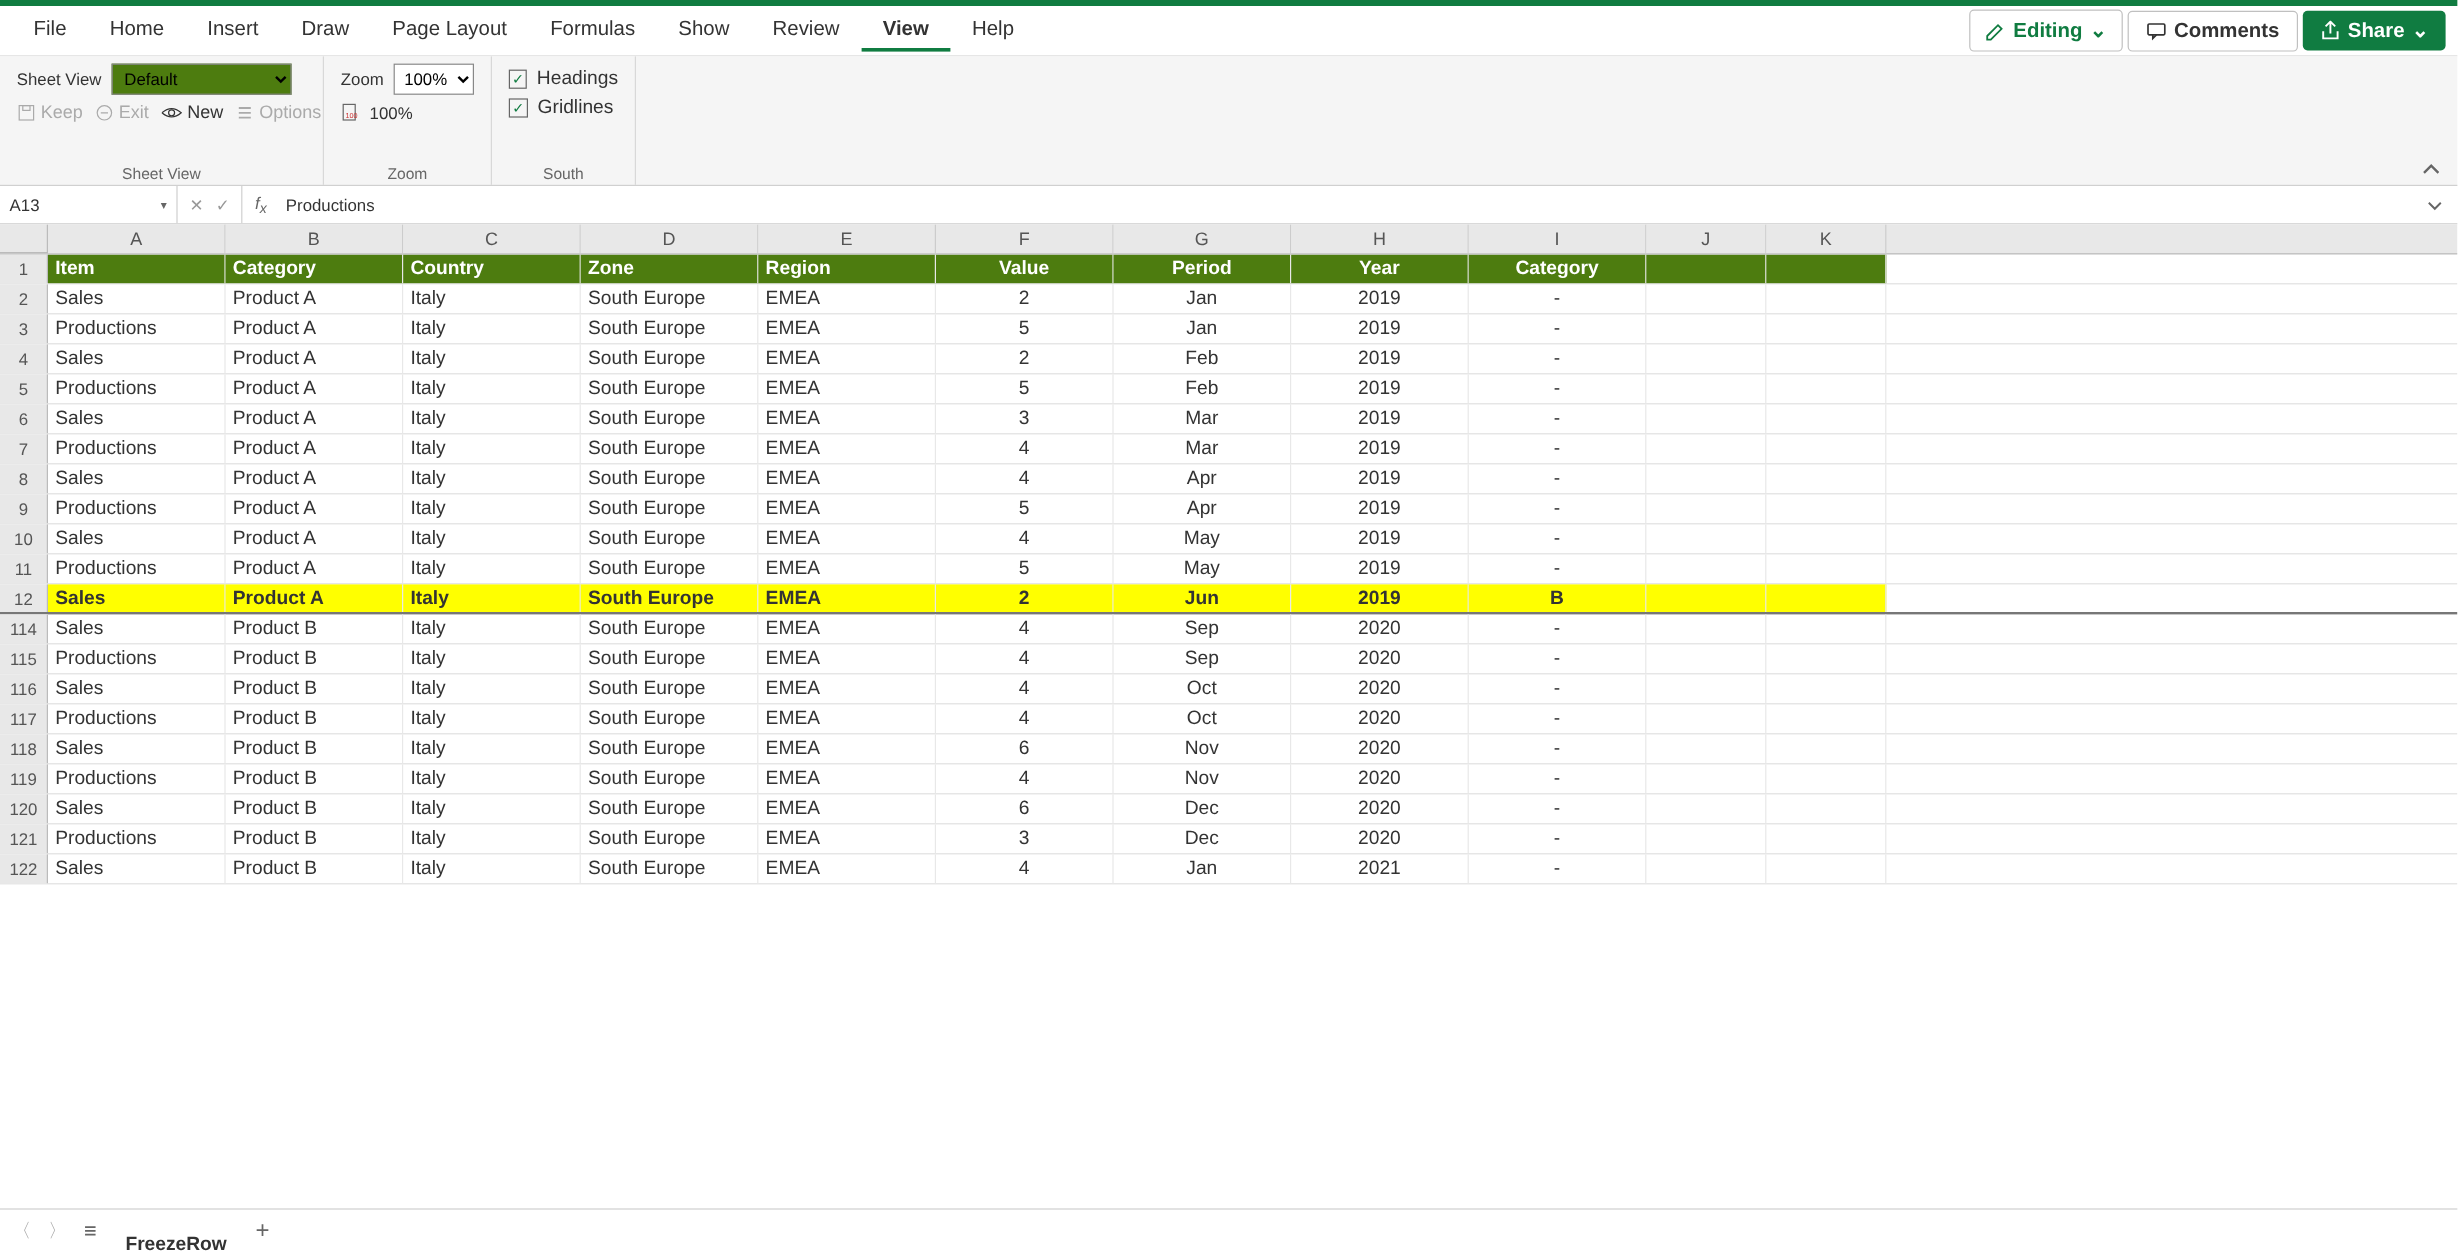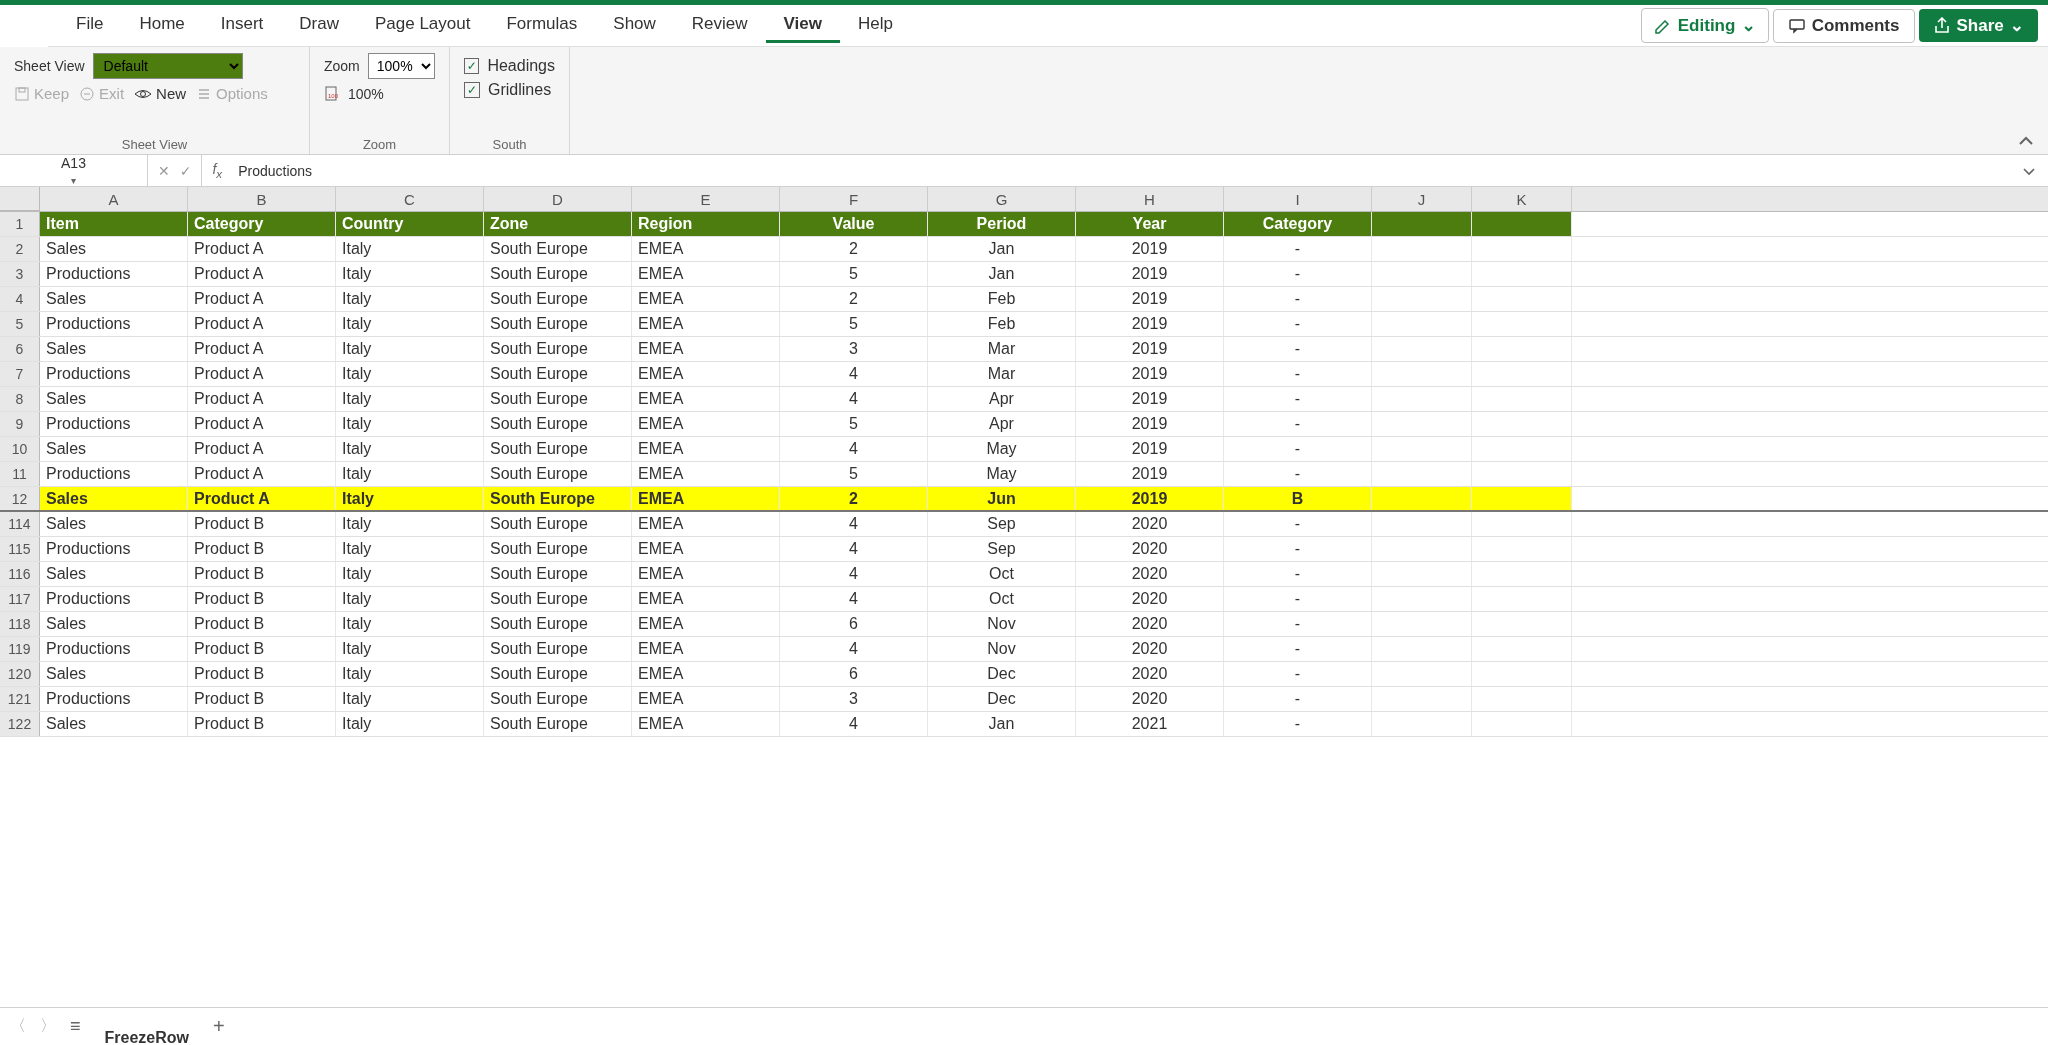--- a/index.html
+++ b/index.html
@@ -1,18 +1,18 @@
 <!DOCTYPE html>
 <html><head>
 <meta charset="utf-8">
 <style>
 * { box-sizing: border-box; margin: 0; padding: 0; }
 body { font-family: 'Segoe UI', Arial, sans-serif; font-size: 14px; color: #333; background: #fff; overflow: hidden; width: 2048px; height: 1045px; }
 .topbar { height: 5px; background: #107c41; }
-.menubar { display: flex; align-items: center; height: 42px; border-bottom: 1px solid #e0e0e0; padding: 16px 10px; gap: 4px; margin-left: 48px; }
+.menubar { display: flex; align-items: center; height: 42px; border-bottom: 1px solid #e0e0e0; padding: 16px 10px; gap: 4px; }
 .menu-item { padding: 6px 18px; font-size: 17px; cursor: pointer; border-bottom: 3px solid transparent; }
 .menu-item.active { font-weight: 600; border-bottom: 3px solid #107c41; }
 .menubar-spacer { flex: 1; }
 .editing-btn { display: flex; align-items: center; gap: 6px; border: 1px solid #c0c0c0; border-radius: 4px; padding: 6px 12px; font-size: 17px; color: #107c41; cursor: pointer; font-weight: 600; }
 .comments-btn { display: flex; align-items: center; gap: 6px; border: 1px solid #c0c0c0; border-radius: 4px; padding: 6px 14px; font-size: 17px; cursor: pointer; font-weight: 600; }
 .share-btn { display: flex; align-items: center; gap: 6px; background: #107c41; color: #fff; border-radius: 4px; padding: 6px 14px; font-size: 17px; cursor: pointer; font-weight: 600; }
 .ribbon { display: flex; height: 108px; background: #f5f5f5; border-bottom: 1px solid #d0d0d0; }
 .ribbon-group { border-right: 1px solid #d8d8d8; padding: 6px 14px 2px 14px; display: flex; flex-direction: column; justify-content: flex-start; }
 .ribbon-group-body { flex: 1; display: flex; flex-direction: column; gap: 6px; }
 .ribbon-group-label { text-align: center; font-size: 13px; color: #666; padding-top: 2px; }
@@ -25,21 +25,21 @@
 .zoom-select { border: 1px solid #888; background: #fff; padding: 2px 4px; width: 70px; height: 26px; font-size: 14px; }
 .zoom-row2 { display: flex; align-items: center; gap: 6px; }
 .window-body { display: flex; gap: 14px; align-items: flex-start; }
 .window-btn { display: flex; flex-direction: column; align-items: center; font-size: 14px; gap: 2px; }
 .window-icon { width: 36px; height: 32px; }
 .show-body { display:flex; flex-direction:column; gap:6px; padding-top:4px; }
 .checkbox-row { display: flex; align-items: center; gap: 8px; font-size: 16px; }
 .checkbox { width: 16px; height: 16px; border: 1px solid #666; display: inline-flex; align-items: center; justify-content: center; font-size: 12px; color: #107c41; }
 .ribbon-collapse { margin-left: auto; padding: 8px 14px; font-size: 18px; color: #666; cursor:pointer; align-self:flex-end; }
 .formula-bar { display: flex; align-items: center; height: 32px; border-bottom: 1px solid #d0d0d0; }
-.name-box { width: 148px; border-right: 1px solid #d0d0d0; padding: 0 8px; display: flex; align-items: center; height: 100%; justify-content: space-between; position:relative;flex-direction:column; }
+.name-box { width: 148px; border-right: 1px solid #d0d0d0; padding: 0 8px; display: flex; align-items: center; height: 100%; justify-content: space-between; position:relative; }
 .name-box-caret { font-size:10px; color:#666; }
 .fx-actions { display: flex; align-items: center; gap: 10px; padding: 0 10px; color: #999; border-right: 1px solid #d0d0d0; height:100%; }
 .fx-label { font-style: italic; color: #666; padding: 0 10px; }
 .formula-input { flex: 1; padding: 0 6px; height: 100%; display: flex; align-items: center; }
 .formula-expand { padding: 0 12px; color: #666; cursor: pointer; }
 .grid-area { position: relative; height: calc(1045px - 5px - 42px - 108px - 32px - 38px); overflow: hidden; }
 .col-headers { display: flex; position: sticky; top: 0; background: #e8e8e8; border-bottom: 1px solid #bbb; }
 .corner { width: 40px; height: 24px; background: #e8e8e8; border-right: 1px solid #bbb; border-bottom: 1px solid #bbb; }
 .col-header { height: 24px; border-right: 1px solid #ccc; display: flex; align-items: center; justify-content: center; font-size: 15px; color: #555; background: #e8e8e8; }
 .rows { }
@@ -94,21 +94,21 @@
   <div class="share-btn">
     <svg width="18" height="18" viewBox="0 0 18 18">
         <path d="M3 9 L3 15 L15 15 L15 9 M9 2 L9 11 M5 5 L9 1 L13 5" fill="none" stroke="#fff" stroke-width="1.6"></path>
       </svg>
     <span>Share</span>
     <span>⌄</span>
   </div>
 </div>
 
 <div class="ribbon">
-  <div class="ribbon-group" style="width:310px">
+  <div class="ribbon-group" style="width:270px">
     <div class="ribbon-group-body">
       <div class="sheetview-row1">
         <span>Sheet View</span>
         <select class="sheetview-select"><option>Default</option></select>
       </div>
       <div class="sheetview-row2">
         <span class="sv-item">
             <svg width="16" height="16" viewBox="0 0 16 16">
               <rect x="2" y="2" width="12" height="12" fill="none" stroke="#aaa"></rect>
               <rect x="5" y="2" width="6" height="4" fill="none" stroke="#aaa"></rect>

